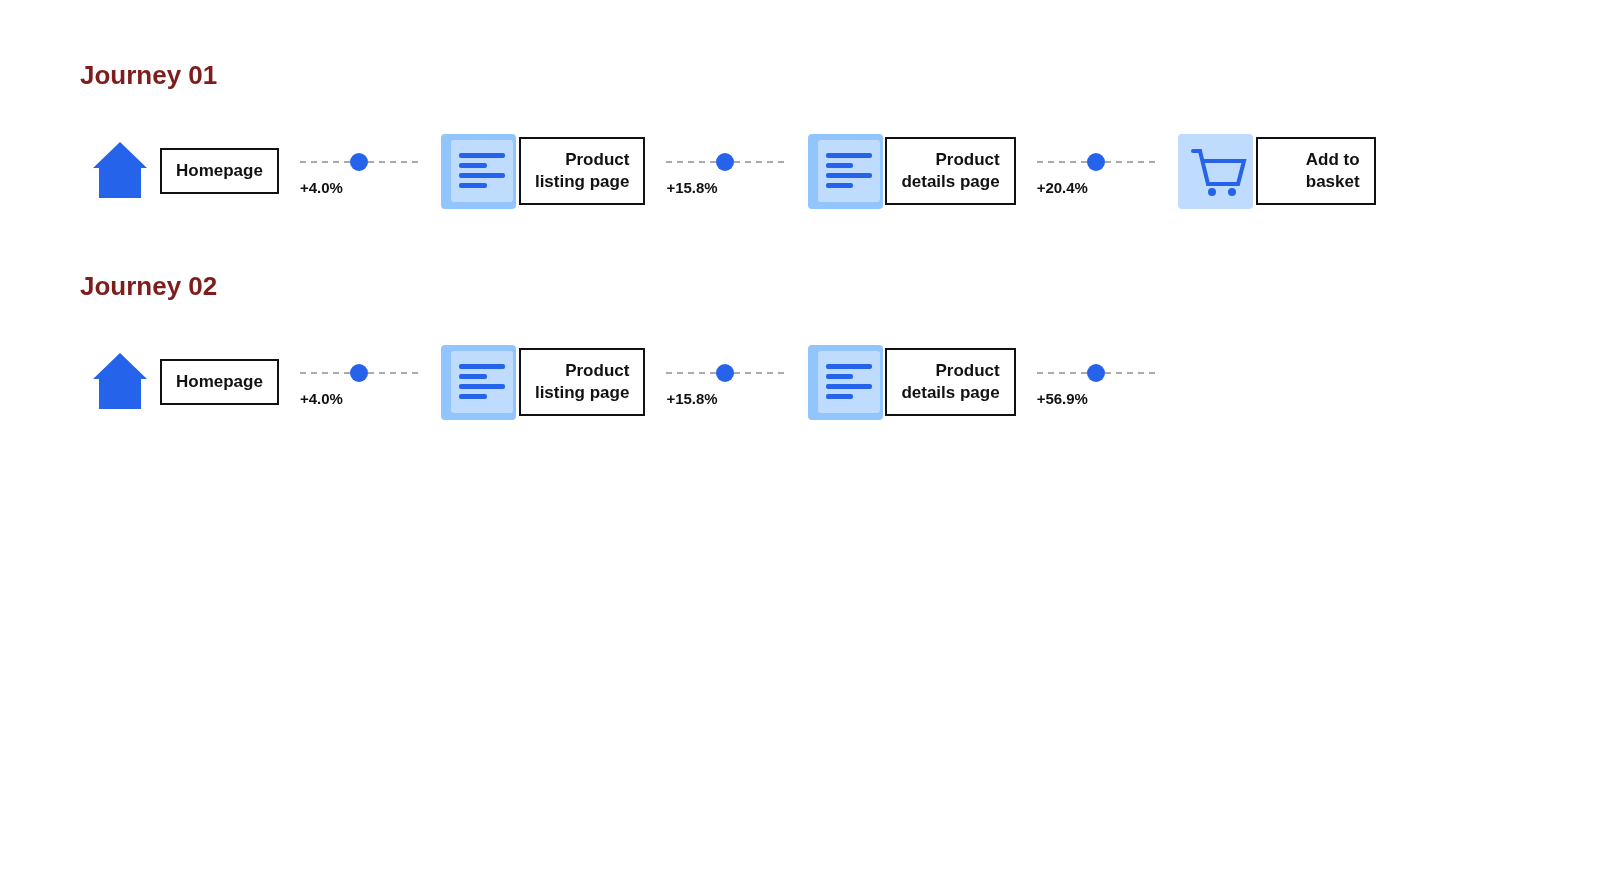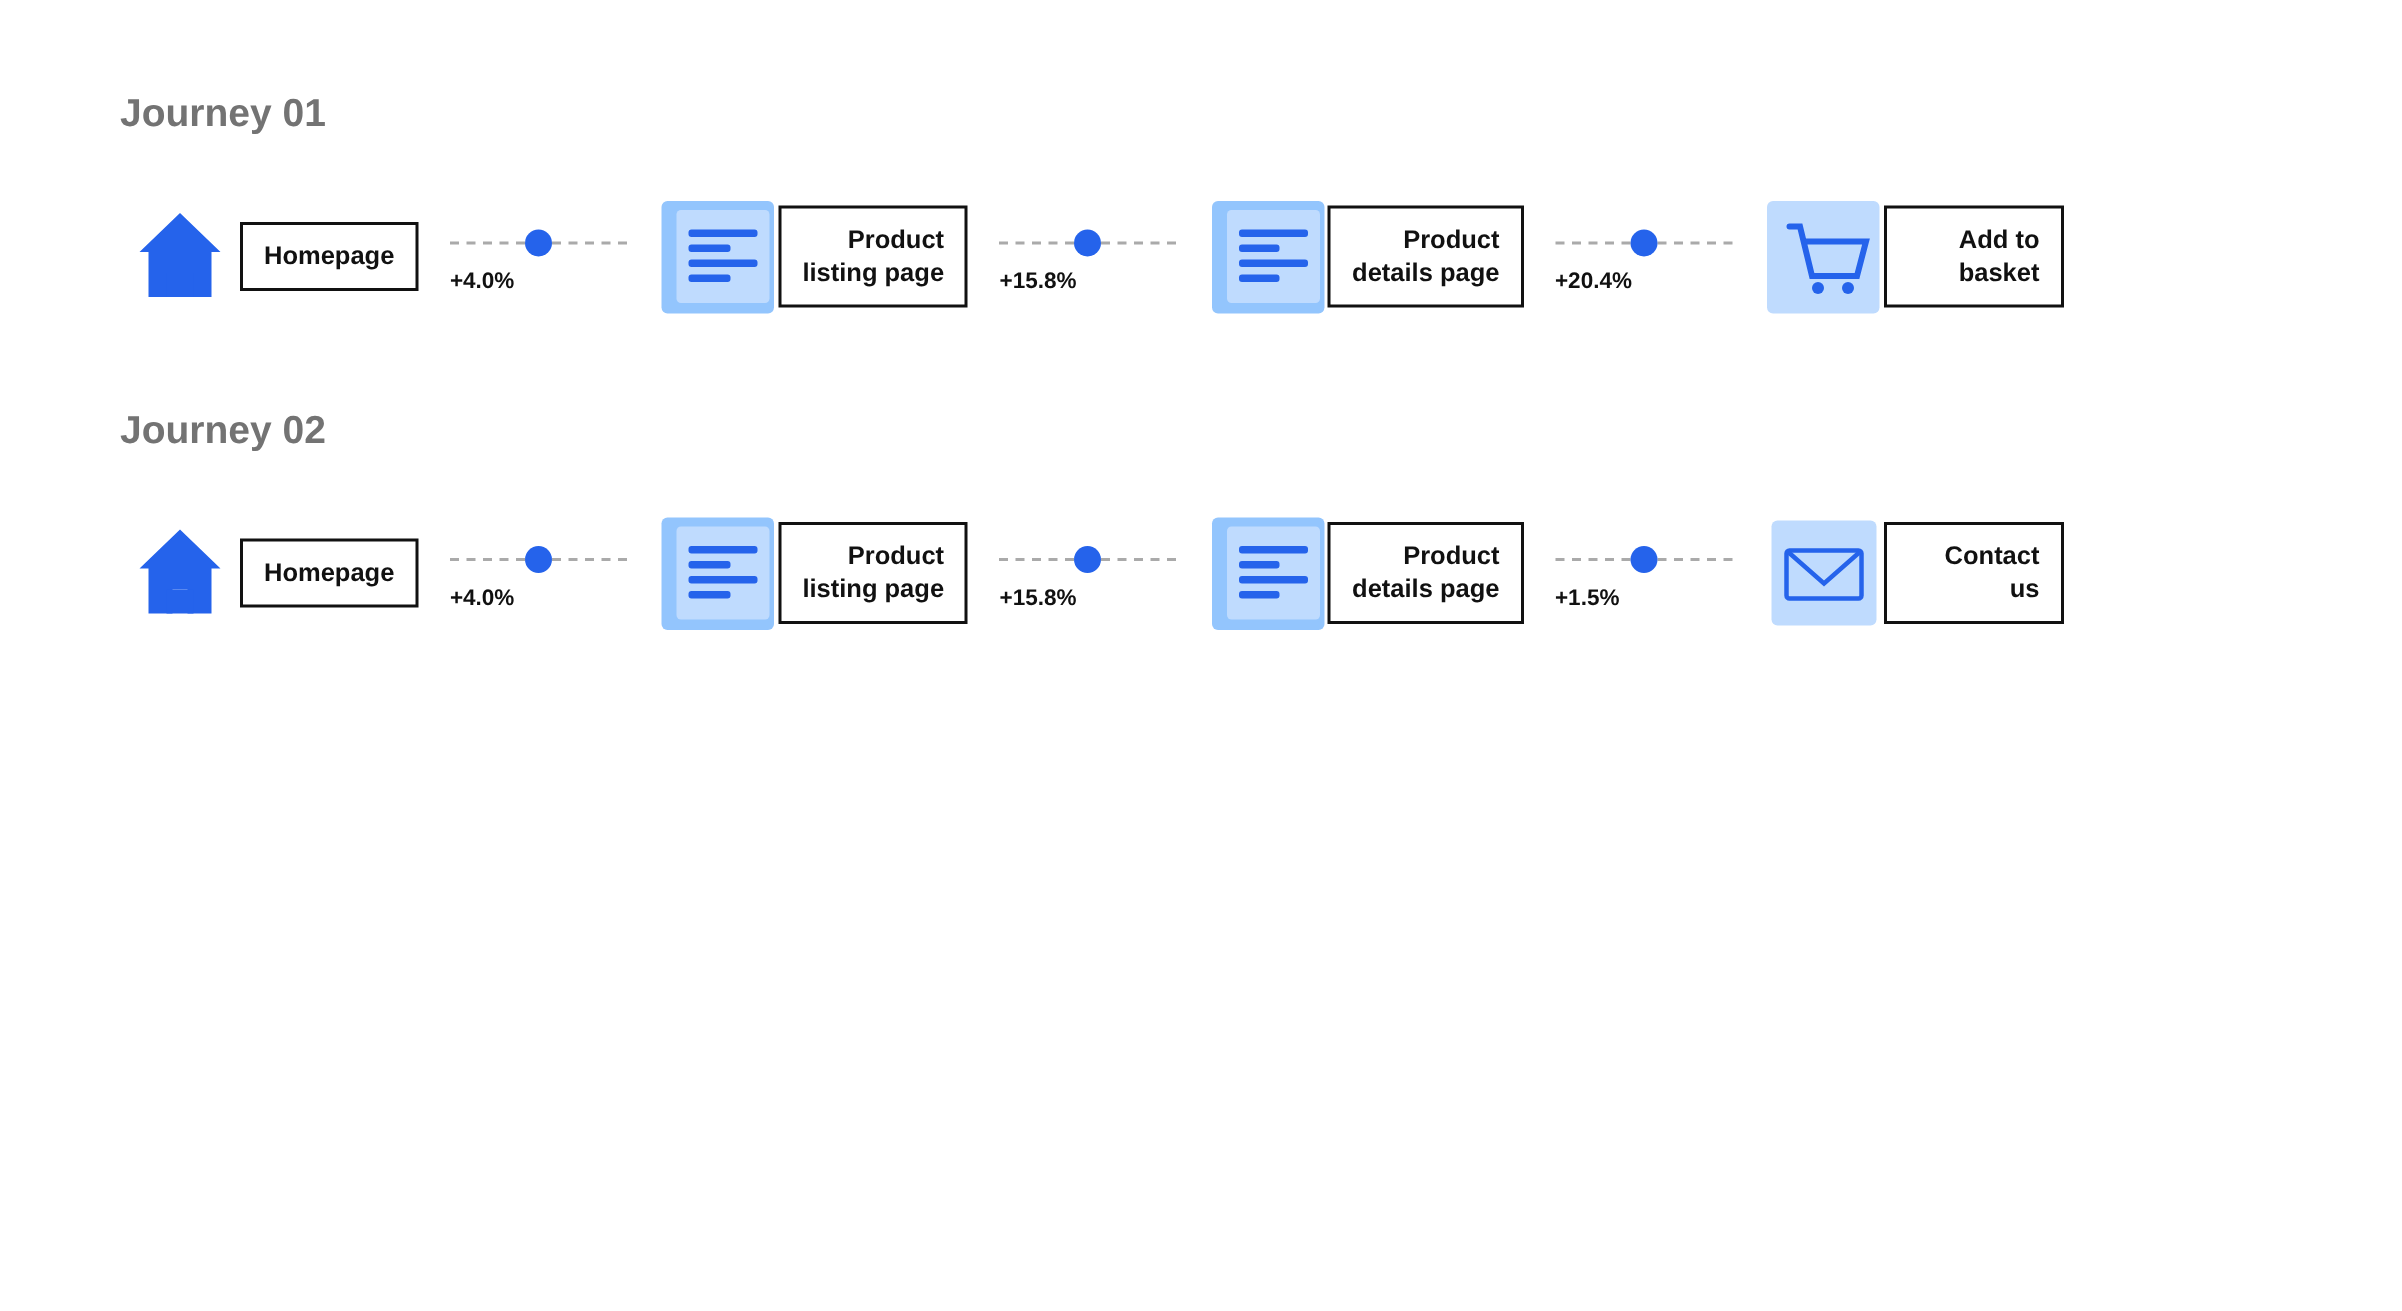--- a/index.html
+++ b/index.html
@@ -15,21 +15,21 @@
       padding: 60px 80px;
     }
 
     .journey-section {
       margin-bottom: 60px;
     }
 
     .journey-title {
       font-size: 26px;
       font-weight: 700;
-      color: #737373;
+      color: #7f1d1d;
       margin-bottom: 40px;
     }
 
     .journey-flow {
       display: flex;
       align-items: center;
       gap: 17px;
     }
 
     
@@ -344,32 +344,20 @@
         </div>
         <div class="node-label node-label-wide">Product<br>details page</div>
       </div>
 
       <div class="connector">
         <div class="connector-line-row">
           <div class="dotted-line dotted-line-short"></div>
           <div class="dot-circle"></div>
           <div class="dotted-line dotted-line-short"></div>
         </div>
-        <div class="percent-label">+1.5%</div>
-      </div>
-
-      <div class="node">
-        <div class="node-icon">
-          <div class="envelope-icon-wrapper">
-            <div class="envelope-icon-bg"></div>
-            <svg viewBox="0 0 70 70" width="70" height="70" xmlns="http://www.w3.org/2000/svg" style="position:absolute;top:0;left:0;">
-              <rect x="10" y="20" width="50" height="32" rx="2" fill="none" stroke="#2563EB" stroke-width="3"></rect>
-              <polyline points="10,20 35,42 60,20" fill="none" stroke="#2563EB" stroke-width="3"></polyline>
-            </svg>
-          </div>
-        </div>
-        <div class="node-label node-label-wide">Contact<br>us</div>
-      </div>
+        <div class="percent-label">+56.9%</div>
+      </div>
+
 
     </div>
   </div>
 
 </div>
 
 </body></html>

